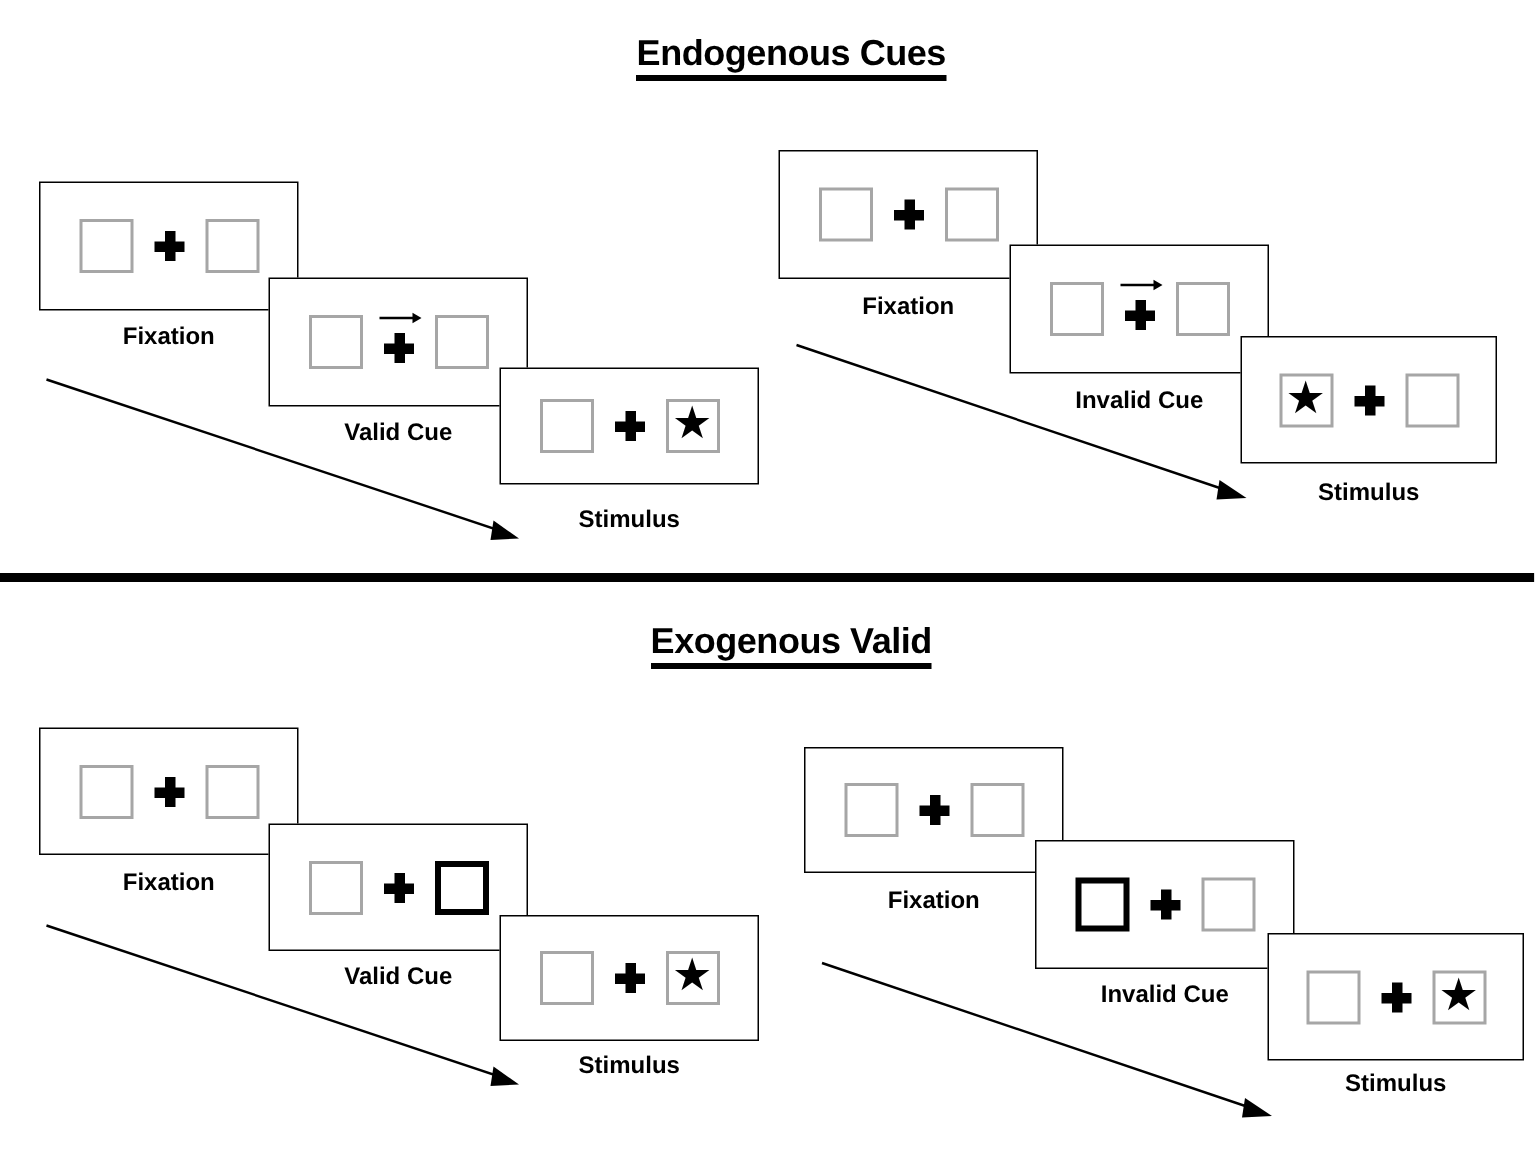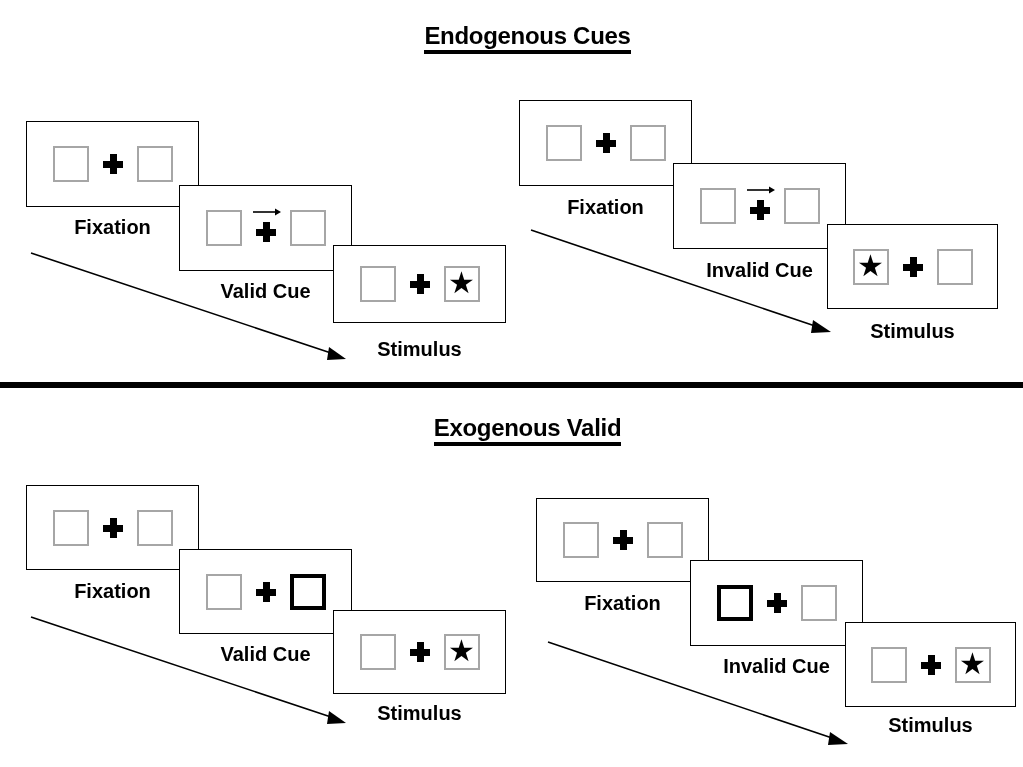--- a/index.html
+++ b/index.html
@@ -123,21 +123,21 @@
     position: absolute;
     top: -3px;
     left: -4px;
     width: 30px;
     height: 10px;
   }
 
   
   .panel-label {
     position: absolute;
-    font-size: 20px;
+    font-size: 16px;
     font-weight: bold;
     color: #000000;
     white-space: nowrap;
     text-align: center;
   }
 
   
   .flow-arrow {
     position: absolute;
     overflow: visible;

